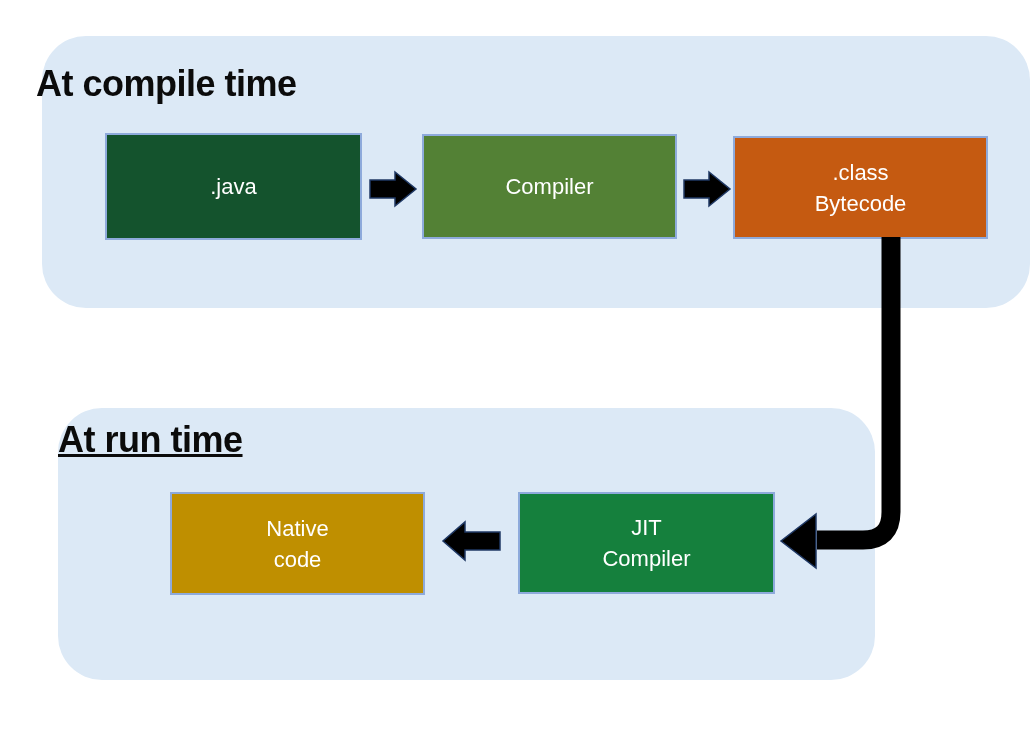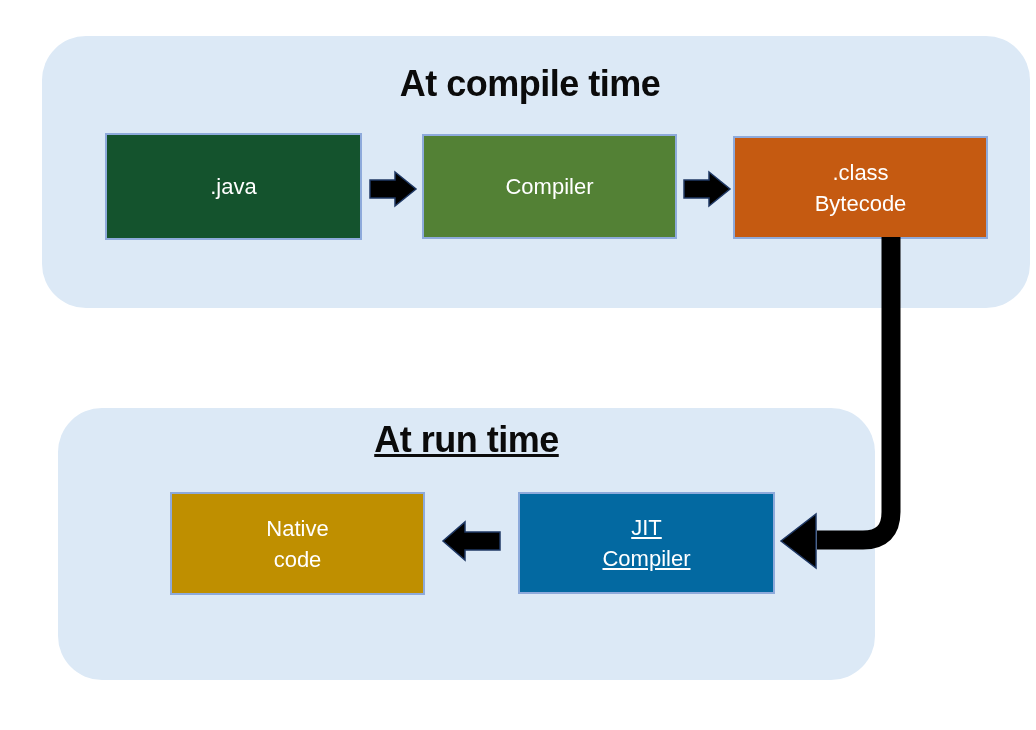--- a/index.html
+++ b/index.html
@@ -26,21 +26,21 @@
   }
   #runtime-section {
     left: 58px;
     top: 408px;
     width: 817px;
     height: 272px;
   }
   .section-title {
     position: absolute;
     width: 100%;
-    text-align: center;
+    text-align: left;
     font-weight: bold;
     font-size: 36px;
     letter-spacing: -0.5px;
     line-height: 40px;
   }
   #compile-title { top: 64px; }
   #runtime-title { top: 420px; }
   .box {
     position: absolute;
     border: 2px solid;
@@ -94,21 +94,21 @@
   <div id="box-native-code" class="box" style="background-color: rgb(191, 143, 0); border-color: rgb(142, 170, 219); color: rgb(255, 255, 255);">
     <div class="box-line">Native</div>
     <div class="box-line">code</div>
   </div>
 
   <div id="box-bytecode" class="box" style="background-color: rgb(197, 90, 17); border-color: rgb(142, 170, 219); color: rgb(255, 255, 255);">
     <div class="box-line">.class</div>
     <div class="box-line">Bytecode</div>
   </div>
 
-  <div id="box-jit-compiler" class="box" style="background-color: #0369a1; border-color: rgb(142, 170, 219); color: rgb(255, 255, 255); text-decoration: underline;">
+  <div id="box-jit-compiler" class="box" style="background-color: #15803d; border-color: rgb(142, 170, 219); color: rgb(255, 255, 255);">
     <div class="box-line">JIT</div>
     <div class="box-line">Compiler</div>
   </div>
 
   <svg id="arrow-layer" viewBox="0 0 1036 730">
 
     <polygon stroke-width="1.5" points="370,180 395,180 395,172 416,189 395,206 395,198 370,198" style="fill: rgb(0, 0, 0); stroke: rgb(31, 56, 100);"></polygon>
 
     <polygon stroke-width="1.5" points="684,180 709,180 709,172 730,189 709,206 709,198 684,198" style="fill: rgb(0, 0, 0); stroke: rgb(31, 56, 100);"></polygon>
 

